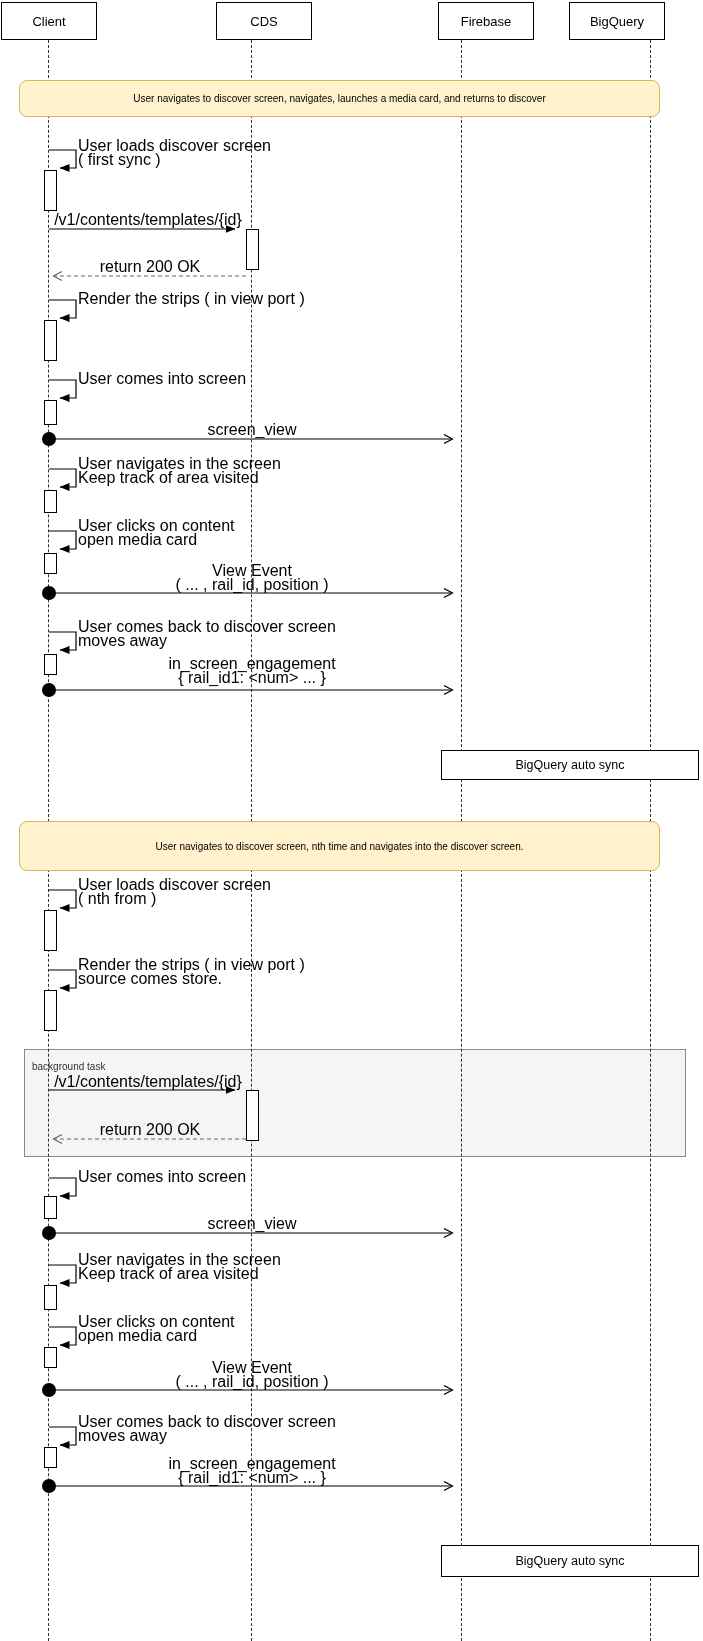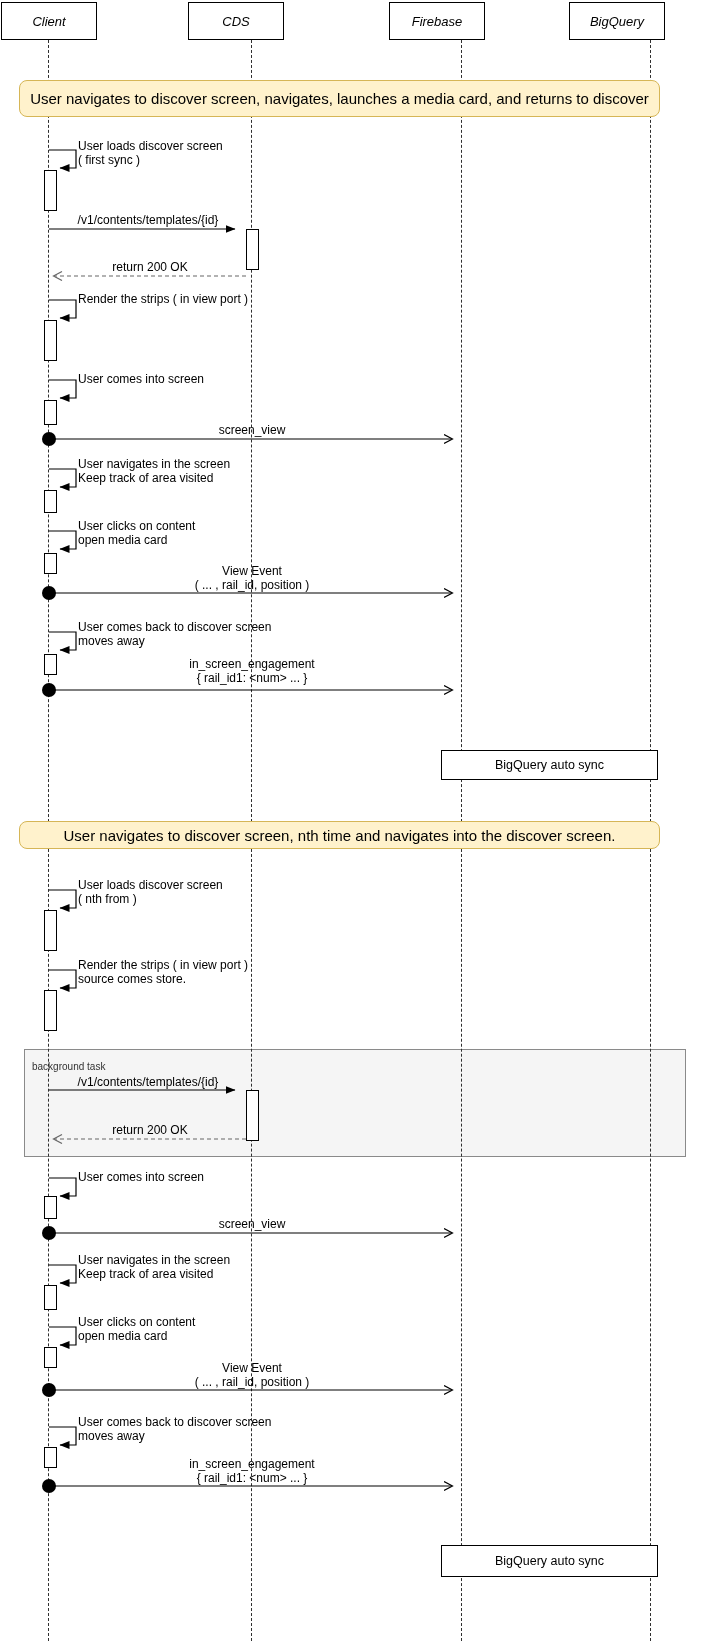--- a/index.html
+++ b/index.html
@@ -1,62 +1,62 @@
 <!DOCTYPE html>
 <html><head>
 <meta charset="utf-8">
 <style>
   html,body{margin:0;padding:0;background:#fff;}
   .canvas{position:relative;width:703px;height:1641px;background:#ffffff;
           font-family:"Liberation Sans",sans-serif;color:#000;overflow:hidden;}
 
   .actor{position:absolute;top:2px;width:96px;height:38px;box-sizing:border-box;
          border:1px solid #000;background:#fff;display:flex;align-items:center;
-         justify-content:center;font-size:13px;font-style:italic;}
+         justify-content:center;font-size:13px;}
   .lifeline{position:absolute;top:40px;height:1601px;width:0;
             border-left:1px dashed #2f2f2f;}
 
   .banner{position:absolute;left:19px;width:641px;box-sizing:border-box;
           border:1px solid #D6B656;background:#FFF2CC;border-radius:8px;
           display:flex;align-items:center;justify-content:center;
-          font-size:15px;text-align:center;}
+          font-size:10px;text-align:center;}
 
   .frame{position:absolute;left:24px;top:1049px;width:662px;height:108px;
          box-sizing:border-box;background:#F5F5F5;border:1px solid #8a8a8a;}
   .frame-label{position:absolute;left:7px;top:11px;font-size:10px;color:#333;}
 
   .bar{position:absolute;width:13px;box-sizing:border-box;
        border:1px solid #000;background:#fff;}
 
-  .lbl{position:absolute;font-size:12px;line-height:14px;white-space:nowrap;}
+  .lbl{position:absolute;font-size:16px;line-height:14px;white-space:nowrap;}
   .lbl.left{left:78px;}
   .lbl.mid{transform:translateX(-50%);text-align:center;}
 
-  .syncbox{position:absolute;left:441px;width:217px;box-sizing:border-box;
+  .syncbox{position:absolute;left:441px;width:258px;box-sizing:border-box;
            border:1px solid #000;background:#fff;display:flex;align-items:center;
            justify-content:center;font-size:12.5px;}
 
   svg.overlay{position:absolute;left:0;top:0;pointer-events:none;}
 </style>
 </head>
 <body>
 
 <div class="canvas">
 
   <div class="frame">
     <div class="frame-label">background task</div>
   </div>
 
   <div class="lifeline" style="left:48px"></div>
   <div class="lifeline" style="left:251px"></div>
   <div class="lifeline" style="left:461px"></div>
   <div class="lifeline" style="left:650px"></div>
 
   <div class="banner" style="top:80px;height:37px">User navigates to discover screen, navigates, launches a media card, and returns to discover</div>
-  <div class="banner" style="top:821px;height:28px">User navigates to discover screen, nth time and navigates into the discover screen.</div>
+  <div class="banner" style="top:821px;height:50px">User navigates to discover screen, nth time and navigates into the discover screen.</div>
 
   <div class="bar" style="left:44px;top:170px;height:41px"></div>
   <div class="bar" style="left:246px;top:229px;height:41px"></div>
   <div class="bar" style="left:44px;top:320px;height:41px"></div>
   <div class="bar" style="left:44px;top:400px;height:25px"></div>
   <div class="bar" style="left:44px;top:490px;height:23px"></div>
   <div class="bar" style="left:44px;top:553px;height:21px"></div>
   <div class="bar" style="left:44px;top:654px;height:21px"></div>
 
   <div class="bar" style="left:44px;top:910px;height:41px"></div>
@@ -175,17 +175,17 @@
   </div>
   <div class="lbl mid" style="left:252px;top:1457px">
     <div>in_screen_engagement</div>
     <div>{ rail_id1: &lt;num&gt; ... }</div>
   </div>
 
   <div class="syncbox" style="top:750px;height:30px">BigQuery auto sync</div>
   <div class="syncbox" style="top:1545px;height:32px">BigQuery auto sync</div>
 
   <div class="actor" style="left:1px">Client</div>
-  <div class="actor" style="left:188px">CDS</div>
-  <div class="actor" style="left:389px">Firebase</div>
+  <div class="actor" style="left:216px">CDS</div>
+  <div class="actor" style="left:438px">Firebase</div>
   <div class="actor" style="left:569px">BigQuery</div>
 
 </div>
 
 </body></html>

